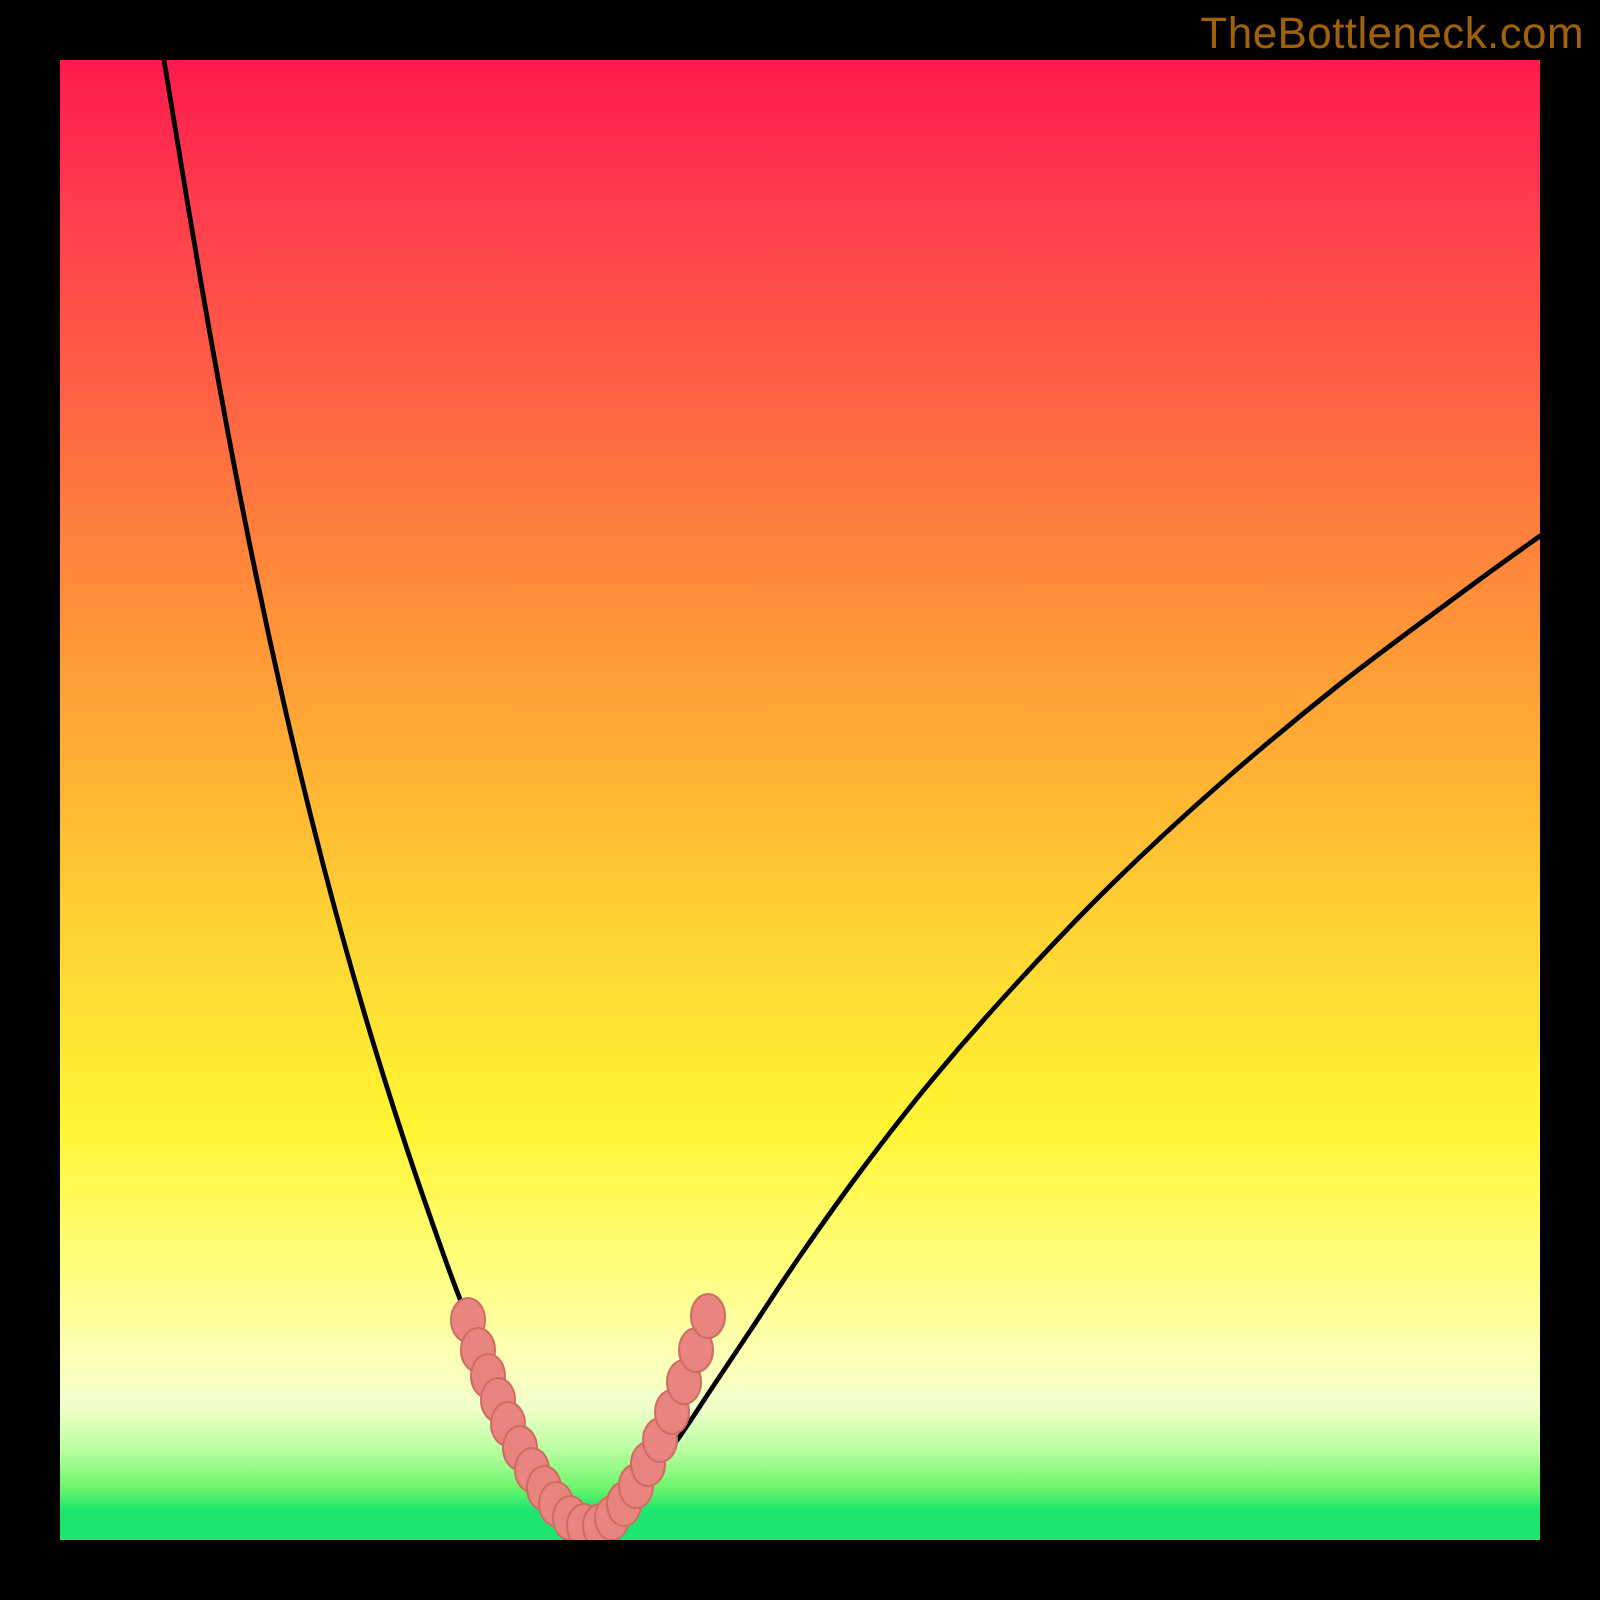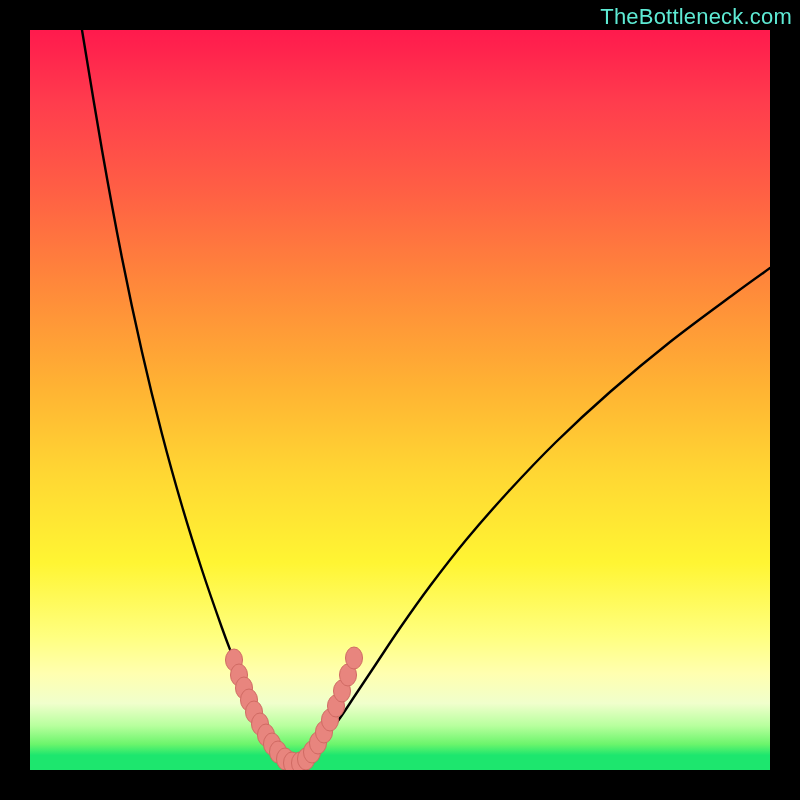--- a/index.html
+++ b/index.html
@@ -48,21 +48,21 @@
     position: absolute;
     left: 0;
     top: 0;
     width: 740px;
     height: 740px;
   }
   .watermark {
     position: absolute;
     top: 4px;
     right: 8px;
-    color: #5eead4;
+    color: #a16207;
     font-size: 22px;
     letter-spacing: 0.2px;
     user-select: none;
   }
 </style>
 </head>
 <body>
 
 <div class="frame">
   <div class="plot">

